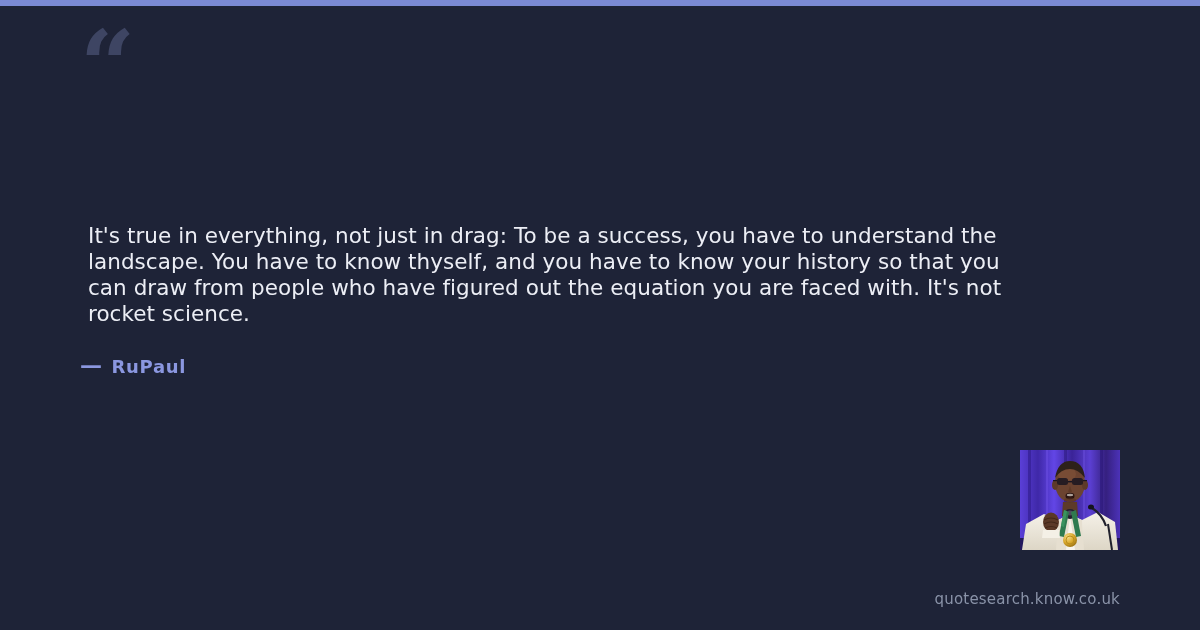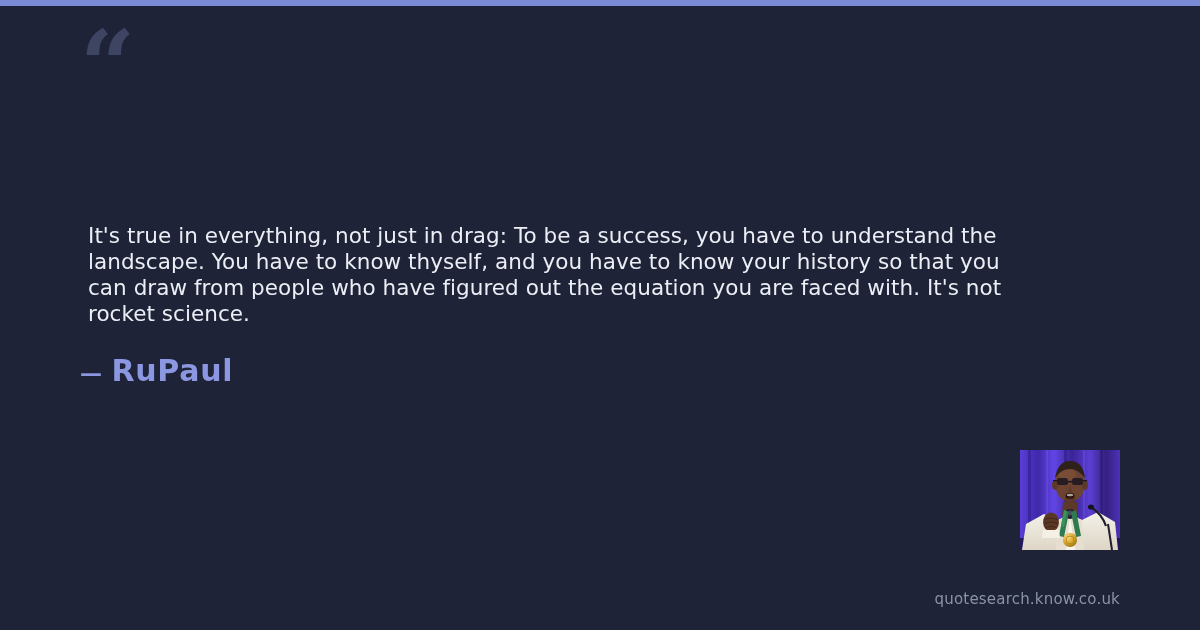--- a/index.html
+++ b/index.html
@@ -59,21 +59,21 @@
     align-items: baseline;
     gap: 0px;
   }
   #author-dash {
     font-size: 22px;
     font-weight: 700;
     color: #8b97e0;
     letter-spacing: 0.5px;
   }
   #author-name {
-    font-size: 30px;
+    font-size: 18px;
     font-weight: 700;
     color: #8b97e0;
     letter-spacing: 0.7px;
   }
   #author-space { width: 9px; }
 
   
   #portrait-frame {
     position: absolute;
     left: 1020px;

